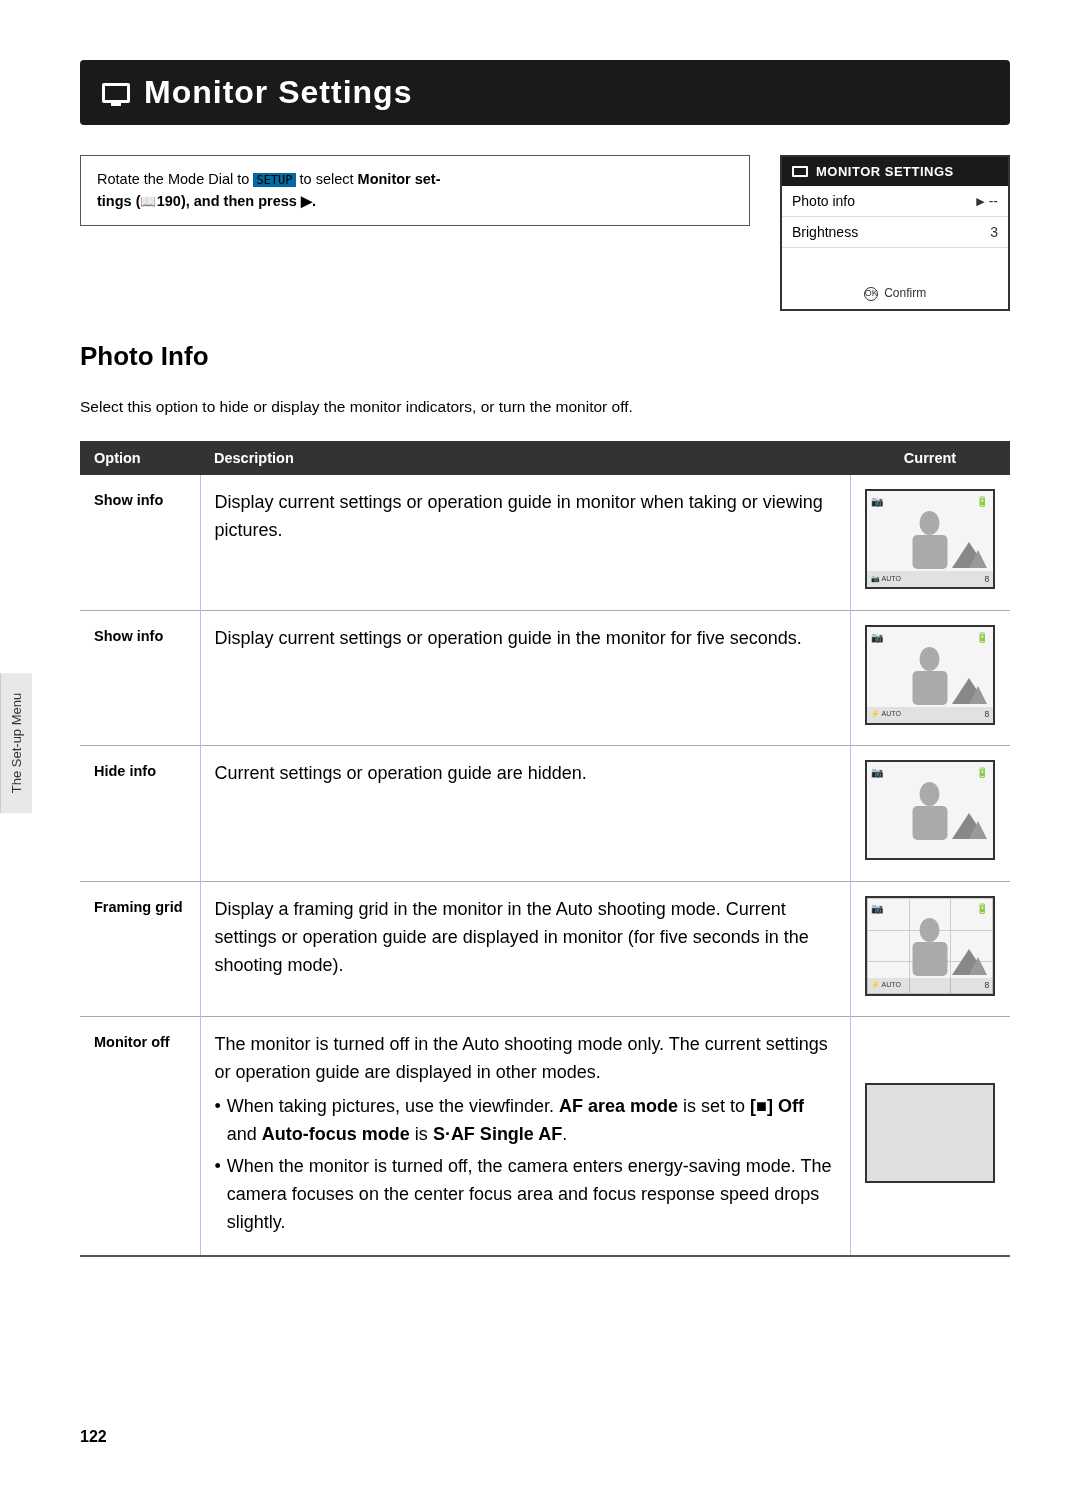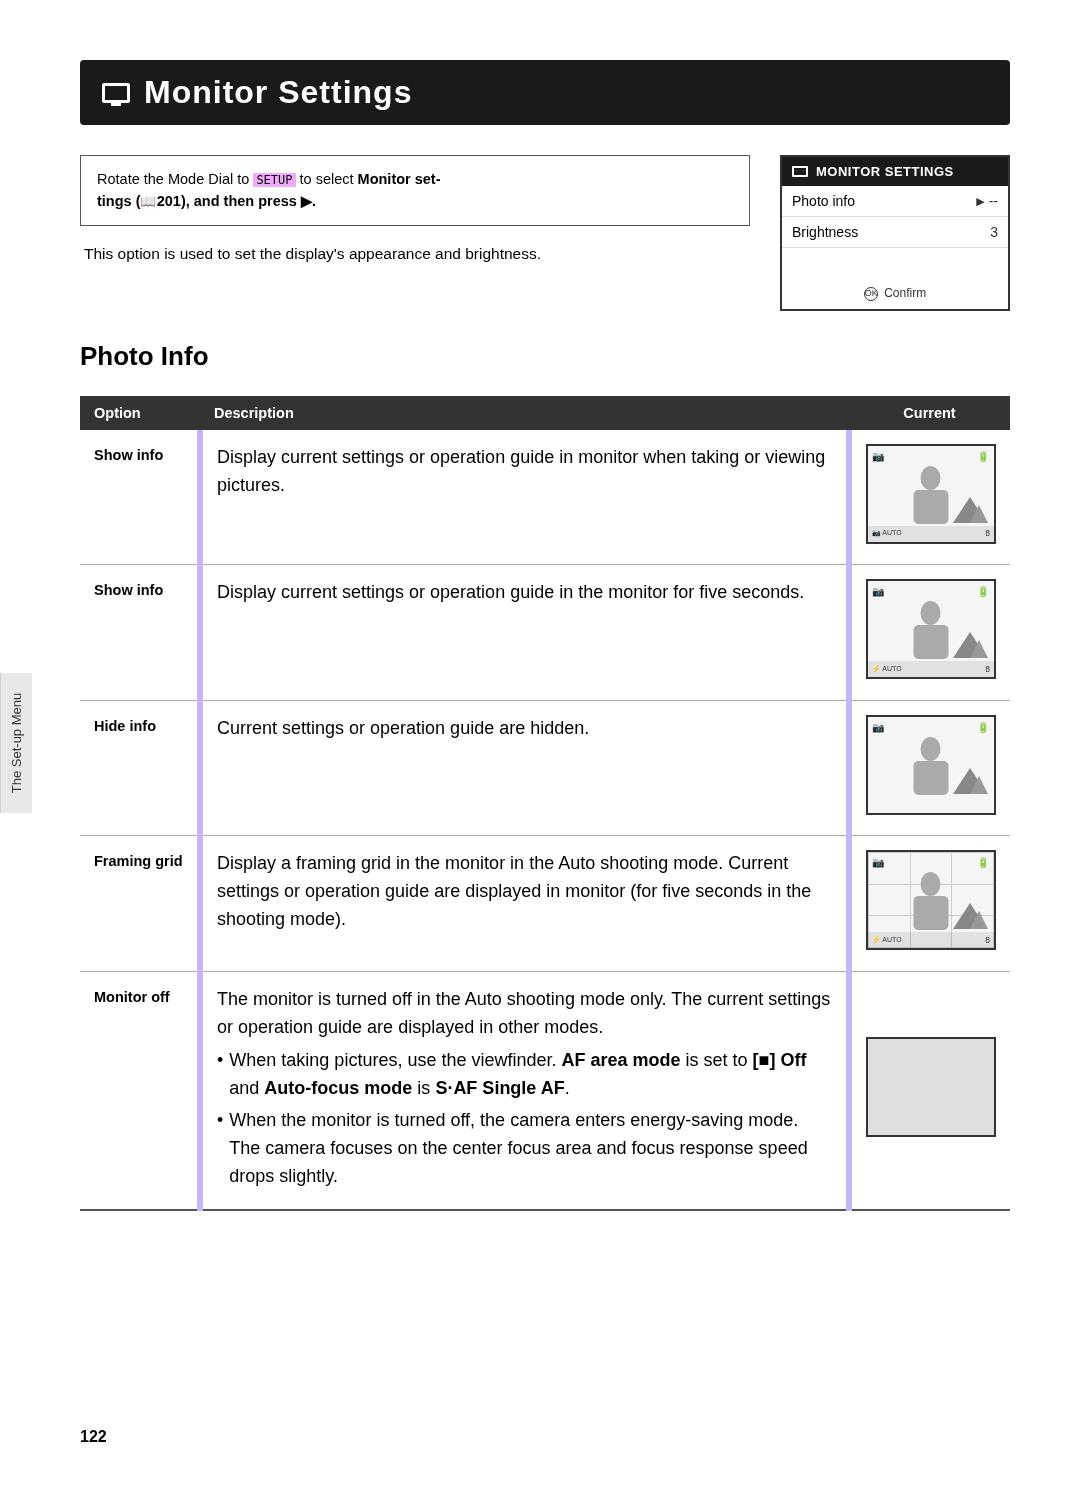--- a/index.html
+++ b/index.html
@@ -191,21 +191,21 @@
     }
     .info-table tbody tr {
       border-bottom: 1px solid #aaa;
       vertical-align: top;
     }
     .info-table tbody tr:last-child {
       border-bottom: 2px solid #555;
     }
     .info-table td {
       padding: 14px 14px;
-      border-right: 6px solid #c4b5fd;
+      border-right: 1px solid #c4b5fd;
       vertical-align: top;
       line-height: 1.55;
     }
     .info-table td:last-child {
       border-right: none;
       text-align: center;
       vertical-align: middle;
     }
     .info-table td.option-cell {
       font-weight: bold;
@@ -290,44 +290,43 @@
     .page-number {
       position: absolute;
       bottom: 40px;
       left: 80px;
       font-size: 16px;
       font-weight: bold;
     }
     .code-inline {
       font-family: monospace;
       font-size: 12px;
-      background: #f0abfc;
+      background: #0369a1;
       padding: 0 3px;
     }
   </style>
 </head>
 <body>
 
 <div class="page-wrapper">
 
   <div class="side-tab">
     <span>The Set-up Menu</span>
   </div>
 
   <div class="title-bar">
     <div class="icon-monitor"></div>
     <h1>Monitor Settings</h1>
   </div>
 
   <div class="intro-section">
     <div class="intro-text">
       <div class="intro-note">
-        <span>Rotate the Mode Dial to <span class="code-inline">SETUP</span> to select <strong>Monitor set-<br>tings (</strong><span style="font-size:13px;">📖</span><strong>201</strong><strong>), and then press ▶.</strong></span>
+        <span>Rotate the Mode Dial to <span class="code-inline">SETUP</span> to select <strong>Monitor set-<br>tings (</strong><span style="font-size:13px;">📖</span><strong>190</strong><strong>), and then press ▶.</strong></span>
       </div>
-      <div class="intro-body">This option is used to set the display's appearance and brightness.</div>
     </div>
 
     <div class="monitor-settings-panel">
       <div class="panel-title">
         <span class="panel-icon"></span>
         <span>MONITOR SETTINGS</span>
       </div>
       <div class="panel-row">
         <span class="row-label">Photo info</span>
         <span style="display:flex;align-items:center;gap:4px;">
@@ -342,20 +341,21 @@
       <div style="height:30px;"></div>
       <div class="panel-confirm">
         <span class="ok-circle">OK</span>
         <span>Confirm</span>
       </div>
     </div>
   </div>
 
   <h2 class="photo-info-heading">Photo Info</h2>
 
+  <p class="photo-info-intro">Select this option to hide or display the monitor indicators, or turn the monitor off.</p>
 
   <table class="info-table">
     <thead>
       <tr>
         <th>Option</th>
         <th>Description</th>
         <th>Current</th>
       </tr>
     </thead>
     <tbody>

